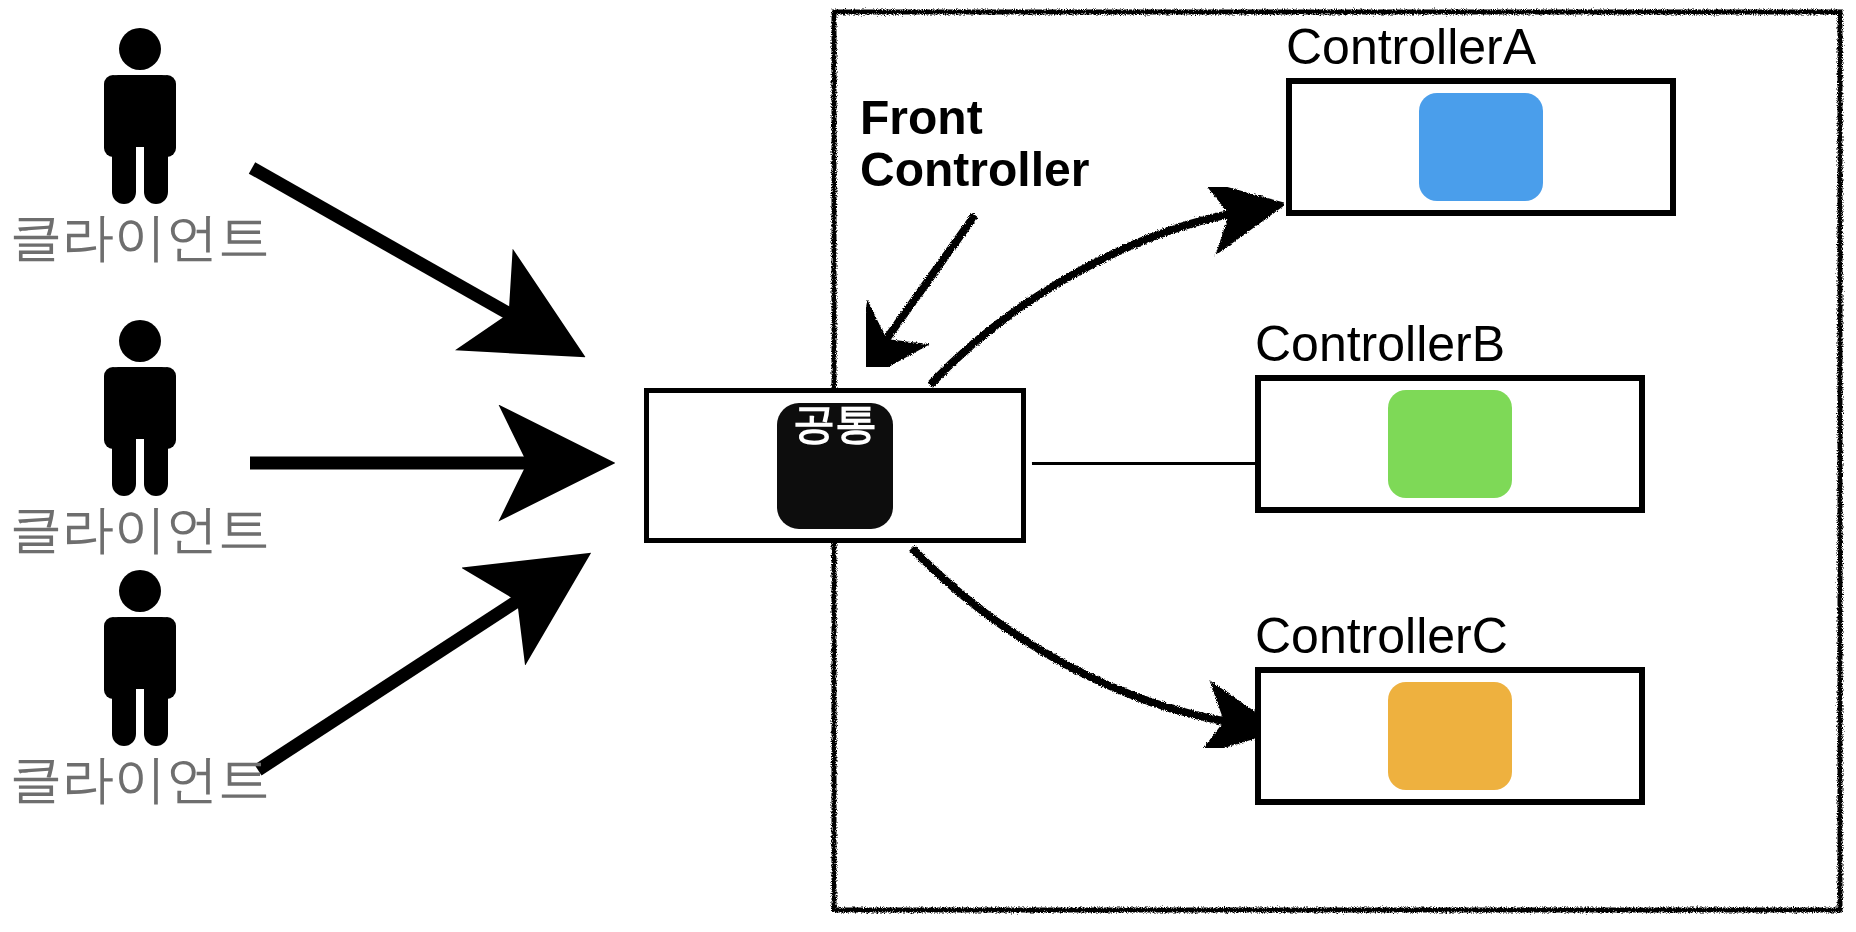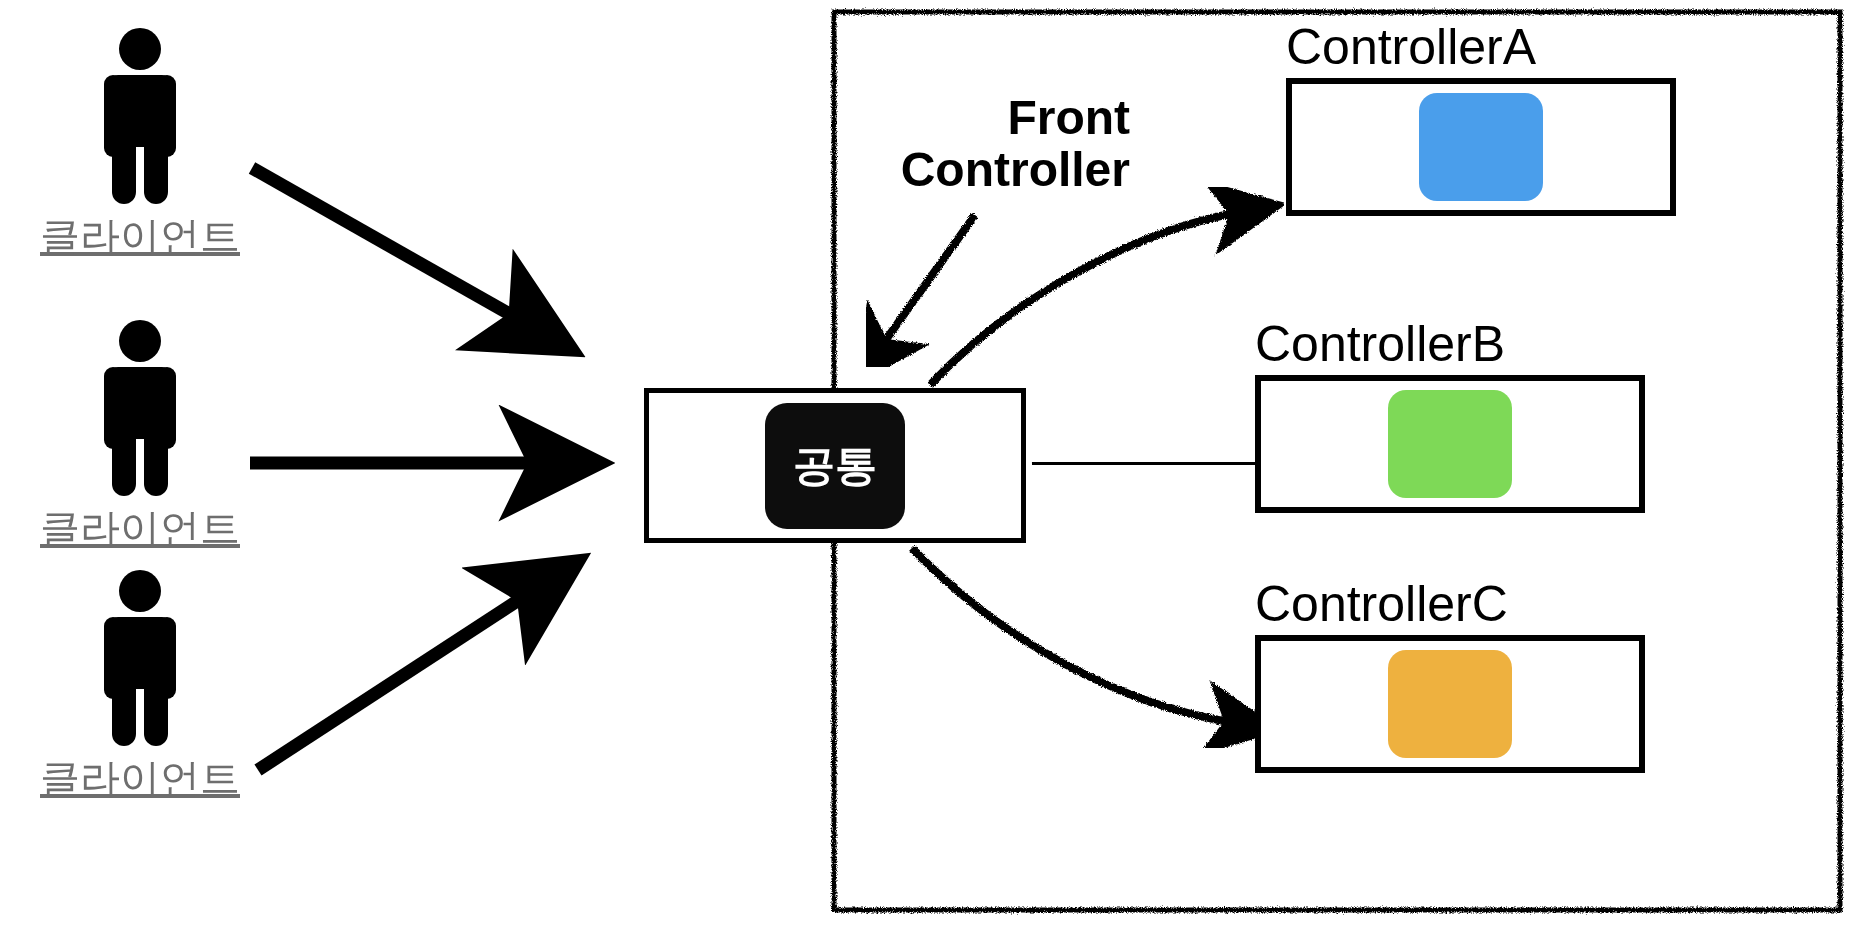--- a/index.html
+++ b/index.html
@@ -72,67 +72,66 @@
     position: absolute;
     top: 108px;
     width: 24px;
     height: 68px;
     background: #000000;
     border-radius: 4px 4px 12px 12px;
   }
   .client-figure .leg-l { left: 50%; margin-left: -28px; }
   .client-figure .leg-r { left: 50%; margin-left: 4px; }
   .client-label {
-    margin-top: 6px;
-    font-size: 40px;
+    margin-top: 0;
+    font-size: 52px;
     color: #6e6e6e;
     font-family: "DejaVu Sans", "Liberation Sans", sans-serif;
     letter-spacing: 0px;
     white-space: nowrap;
-    text-decoration: underline;
   }
 
   
   #front-controller-box {
     position: absolute;
     left: 644px;
     top: 388px;
     width: 382px;
     height: 155px;
     box-sizing: border-box;
     border: 5px solid #000000;
     background: #ffffff;
     display: flex;
     align-items: center;
     justify-content: center;
   }
   #fc-chip {
-    width: 140px;
+    width: 116px;
     height: 126px;
     background: #0d0d0d;
     border-radius: 22px;
     display: flex;
-    align-items: center;
+    align-items: flex-start;
     justify-content: center;
   }
   #fc-chip-label {
     color: #ffffff;
     font-size: 42px;
     font-weight: 700;
     font-family: "DejaVu Sans", "Liberation Sans", sans-serif;
     line-height: 1;
   }
 
   
   #fc-caption {
     position: absolute;
     left: 860px;
     top: 92px;
     width: 270px;
-    text-align: right;
+    text-align: left;
     font-size: 48px;
     font-weight: bold;
     line-height: 1.08;
     color: #000000;
     white-space: pre-line;
   }
 
   
   .controller-card {
     position: absolute;
@@ -156,21 +155,21 @@
     justify-content: center;
   }
   .controller-swatch {
     width: 124px;
     height: 108px;
     border-radius: 18px;
   }
 
   #controller-a { left: 1255px; top: 22px; padding-left: 31px; }
   #controller-b { left: 1255px; top: 319px; }
-  #controller-c { left: 1255px; top: 579px; }
+  #controller-c { left: 1255px; top: 611px; }
 </style>
 </head>
 <body>
 
 <div id="canvas">
 
   <svg class="layer-svg" viewBox="0 0 1856 932" xmlns="http://www.w3.org/2000/svg">
     <defs>
       <filter id="rough" x="-12%" y="-12%" width="124%" height="124%">
         <feTurbulence type="fractalNoise" baseFrequency="0.9" numOctaves="3" seed="7" result="noise"></feTurbulence>

